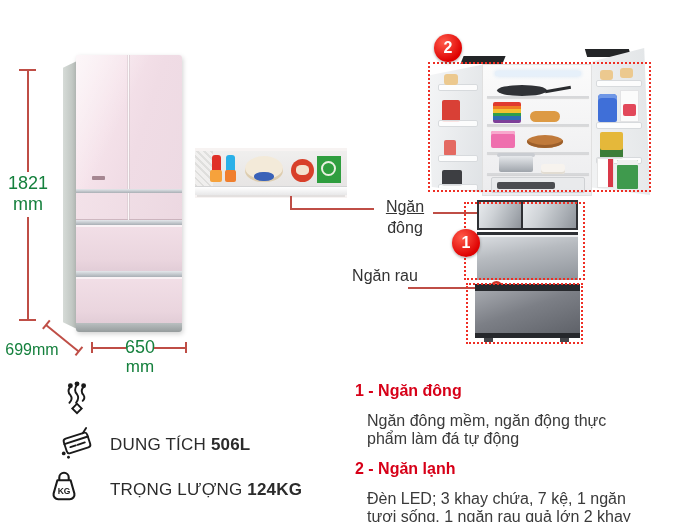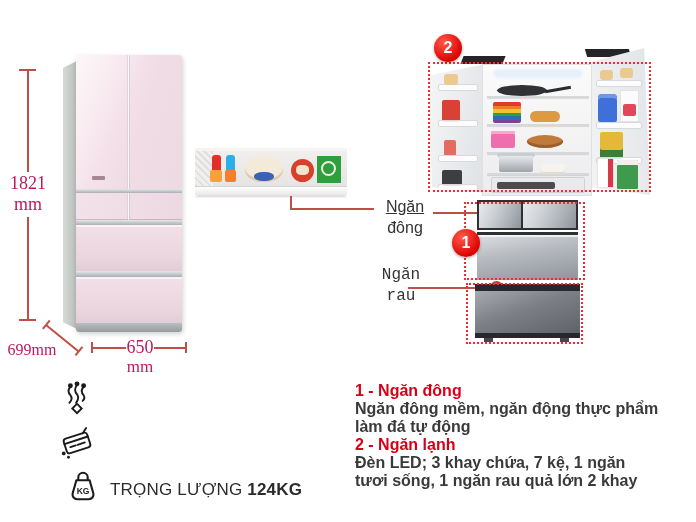--- a/index.html
+++ b/index.html
@@ -5,21 +5,21 @@
   html,body{margin:0;padding:0;background:#fff;}
   *{box-sizing:border-box;}
   .stage{
     position:relative;width:696px;height:522px;background:#ffffff;overflow:hidden;
     font-family:"Liberation Sans", sans-serif;color:#2b2b2b;
   }
   .abs{position:absolute;}
 
   
   .dim{background:#bf4e46;}
-  .dim-label{color:#be185d;text-align:center;font-family:Liberation Serif, serif;}
+  .dim-label{color:#15803d;text-align:center;}
 
   
   .lf-side{background:linear-gradient(90deg,#d6dbd7,#b7bdb9);clip-path:polygon(0 2.5%,100% 0,100% 100%,0 97.5%);}
   .lf-front{border-radius:3px;overflow:hidden;box-shadow:1px 2px 5px rgba(0,0,0,.18);}
   .lf-doors{background:linear-gradient(108deg,#f9ebf0 0%,#f5e2ea 35%,#f0dce5 60%,#eddae3 100%);}
   .lf-sheen{background:linear-gradient(115deg,rgba(255,255,255,.6) 0%,rgba(255,255,255,0) 45%);}
   .lf-divider{background:linear-gradient(90deg,rgba(120,90,100,.25),rgba(255,255,255,.8),rgba(120,90,100,.3));}
   .lf-band{background:linear-gradient(#e4e7eb,#a9afb5);}
   .lf-row{background:linear-gradient(108deg,#f3e2e9,#ecd8e1);border-bottom:1px solid rgba(140,110,120,.35);}
   .lf-drawer{background:linear-gradient(180deg,#f2dfe7 0%,#ead5de 75%,#e2cdd7 100%);box-shadow:inset 0 2px 0 rgba(255,255,255,.6);}
@@ -50,21 +50,21 @@
   .bin-edge{background:rgba(255,255,255,.85);border:1px solid #d7dadd;border-radius:2px;}
 
   
   .feat-text{font-size:17px;color:#2b2b2b;letter-spacing:.2px;white-space:nowrap;}
   .feat-text .b{font-weight:bold;}
   .feat-icon svg{display:block;}
 
   
   .desc{width:305px;font-size:16px;line-height:18px;color:#3a3a3a;}
   .desc .title{color:#d70018;font-weight:bold;font-size:16px;line-height:18px;margin:0;}
-  .desc .body{margin:0;font-weight:bold;}
+  .desc .body{margin:12px;}
 </style>
 </head>
 <body>
 
 <div class="stage">
 
   <div class="abs dim" style="left:27px;top:70px;width:2px;height:102px;"></div>
   <div class="abs dim" style="left:19px;top:69px;width:17px;height:2px;"></div>
   <div class="abs dim-label" style="left:0;top:173px;width:56px;font-size:18px;line-height:21px;">
     <span style="display:block;">1821</span>
@@ -125,21 +125,21 @@
   <div class="abs c-line" style="left:290px;top:196px;width:2px;height:14px;"></div>
   <div class="abs c-line" style="left:290px;top:208px;width:84px;height:2px;"></div>
 
   <div class="abs callout-label" style="left:376px;top:196px;width:58px;">
     <span style="display:block;text-decoration:underline;">Ngăn</span>
     <span style="display:block;">đông</span>
   </div>
   <div class="abs c-line" style="left:433px;top:212px;width:46px;height:2px;"></div>
   <div class="abs c-dot" style="left:478px;top:207px;width:13px;height:13px;"></div>
 
-  <div class="abs callout-label" style="left:364px;top:265px;width:74px;font-family:Liberation Mono, monospace;">
+  <div class="abs callout-label" style="left:348px;top:265px;width:74px;">
     <span style="display:block;">Ngăn rau</span>
   </div>
   <div class="abs c-line" style="left:408px;top:287px;width:86px;height:2px;"></div>
   <div class="abs c-dot" style="left:490px;top:281px;width:13px;height:13px;"></div>
 
   <div class="abs rf-top-strip" style="left:462px;top:56px;width:42px;height:8px;transform:skewX(-22deg);"></div>
   <div class="abs rf-top-strip" style="left:586px;top:49px;width:44px;height:8px;transform:skewX(16deg);"></div>
 
   <div class="abs rf-door-l" style="left:428px;top:62px;width:54px;height:136px;">
     <div class="abs bin-edge" style="left:10px;top:22px;width:40px;height:7px;"></div>
@@ -222,22 +222,26 @@
       <g transform="rotate(-18 20 19)">
         <rect x="7" y="11" width="26" height="16" rx="3"></rect>
         <path d="M7 16 h26"></path>
         <path d="M29 11 l5 -4"></path>
         <path d="M12 21 h6 M20 21 h8"></path>
       </g>
       <circle cx="6" cy="30" r="2" fill="#1a1a1a" stroke="none"></circle>
       <circle cx="11" cy="34" r="1.5" fill="#1a1a1a" stroke="none"></circle>
     </svg>
   </div>
-
-  <div class="abs feat-icon" style="left:66px;top:468px;">
+  <div class="abs feat-text" style="left:110px;top:435px;">
+    <span>DUNG TÍCH</span>
+    <span class="b">506L</span>
+  </div>
+
+  <div class="abs feat-icon" style="left:47px;top:468px;">
     <svg width="34" height="36" viewBox="0 0 36 38" fill="none" stroke="#1a1a1a" stroke-width="2.2" stroke-linejoin="round">
       <path d="M13 13 v-3 a5 5 0 0 1 10 0 v3"></path>
       <path d="M11 13 h14 l4 14 a5 5 0 0 1 -5 6 h-12 a5 5 0 0 1 -5 -6 z"></path>
       <text x="18" y="27" text-anchor="middle" font-size="9" font-weight="bold" font-family="Liberation Sans, sans-serif" fill="#1a1a1a" stroke="none">KG</text>
     </svg>
   </div>
   <div class="abs feat-text" style="left:110px;top:480px;">
     <span>TRỌNG LƯỢNG</span>
     <span class="b">124KG</span>
   </div>

